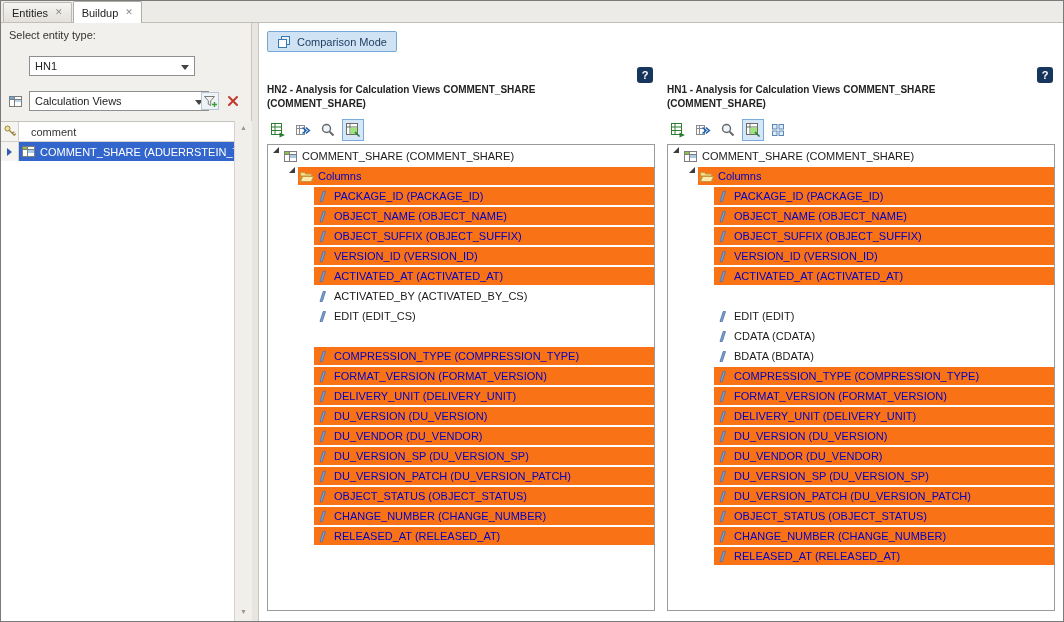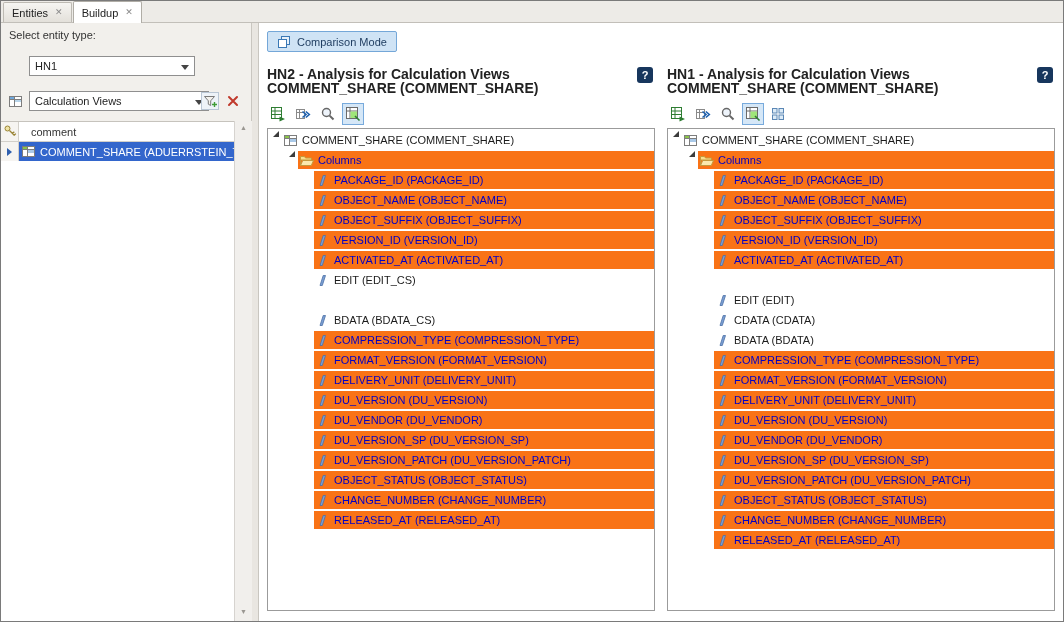--- a/index.html
+++ b/index.html
@@ -36,21 +36,21 @@
   .sarrow.down{bottom:2px;}
 
   .splitter{position:absolute;left:251px;top:22px;width:7px;bottom:0;background:#e9e6e1;border-right:1px solid #c9c6c0;box-sizing:border-box;}
 
   
   .main{position:absolute;left:258px;top:22px;right:0;bottom:0;background:#fff;display:flex;flex-direction:column;box-sizing:border-box;}
   .cmp-btn{margin:8px 0 0 8px;display:inline-flex;align-items:center;gap:6px;height:21px;padding:0 9px;background:#cfe3f5;border:1px solid #74a7d8;border-radius:2px;color:#1c3a5e;width:fit-content;box-sizing:border-box;}
   .panels{display:flex;gap:12px;padding:15px 8px 10px 8px;flex:1;min-height:0;box-sizing:border-box;}
   .panel{width:388px;flex:0 0 388px;display:flex;flex-direction:column;min-height:0;}
   .ptitle-row{display:flex;align-items:flex-start;}
-  .ptitle{flex:1;font-weight:bold;font-size:14px;line-height:14px;color:#222;padding-right:10px;}
+  .ptitle{flex:1;font-weight:bold;font-size:10px;line-height:14px;color:#222;padding-right:10px;margin-top:16px;}
   .help{width:16px;height:16px;flex:0 0 16px;background:#17365d;color:#fff;border-radius:3px;font-weight:bold;text-align:center;line-height:16px;font-size:11px;margin-right:2px;}
   .ptoolbar{display:flex;align-items:center;gap:3px;margin:8px 0 3px 0;height:22px;}
   .tbtn{width:22px;height:22px;display:inline-flex;align-items:center;justify-content:center;border:1px solid transparent;box-sizing:border-box;}
   .tbtn.selected{background:#d5e7f7;border-color:#78aadc;}
   .tree{flex:1;border:1px solid #9b9b9b;background:#fff;overflow:hidden;padding-top:2px;box-sizing:border-box;min-height:0;}
   .trow{display:flex;align-items:flex-start;height:20px;}
   .tindent{flex:0 0 auto;display:inline-block;height:1px;}
   .twisty{width:12px;flex:0 0 12px;display:flex;justify-content:center;align-items:center;}
   .twisty-tri{width:0;height:0;border-left:6px solid transparent;border-bottom:6px solid #3c3c3c;}
   .tcontent{flex:1;display:flex;align-items:center;gap:4px;height:18px;padding-left:1px;min-width:0;}
@@ -295,38 +295,38 @@
             </div>
             <div class="trow">
               <span class="tindent" style="width: 34px;"></span>
               <span class="twisty"></span>
               <span class="tcontent">
                 <span class="ticon">
                   <svg width="11" height="13" viewBox="0 0 11 13">
                     <path d="M3 11.5L6.2 1.5h2.3L5.3 11.5z" fill="#7b9fd3" stroke="#4a6fa5" stroke-width="0.8"></path>
                   </svg>
                 </span>
+                <span class="lbl dark">ACTIVATED_BY (ACTIVATED_BY_CS)</span>
+              </span>
+            </div>
+            <div class="trow">
+              <span class="tindent" style="width: 34px;"></span>
+              <span class="twisty"></span>
+              <span class="tcontent">
+                <span class="ticon">
+                  <svg width="11" height="13" viewBox="0 0 11 13">
+                    <path d="M3 11.5L6.2 1.5h2.3L5.3 11.5z" fill="#7b9fd3" stroke="#4a6fa5" stroke-width="0.8"></path>
+                  </svg>
+                </span>
                 <span class="lbl dark">EDIT (EDIT_CS)</span>
               </span>
             </div>
             <div class="trow">
               <span class="tindent" style="width: 34px;"></span>
               <span class="twisty"></span>
-            </div>
-            <div class="trow">
-              <span class="tindent" style="width: 34px;"></span>
-              <span class="twisty"></span>
-              <span class="tcontent">
-                <span class="ticon">
-                  <svg width="11" height="13" viewBox="0 0 11 13">
-                    <path d="M3 11.5L6.2 1.5h2.3L5.3 11.5z" fill="#7b9fd3" stroke="#4a6fa5" stroke-width="0.8"></path>
-                  </svg>
-                </span>
-                <span class="lbl dark">BDATA (BDATA_CS)</span>
-              </span>
             </div>
             <div class="trow">
               <span class="tindent" style="width: 34px;"></span>
               <span class="twisty"></span>
               <span class="tcontent hl">
                 <span class="ticon">
                   <svg width="11" height="13" viewBox="0 0 11 13">
                     <path d="M3 11.5L6.2 1.5h2.3L5.3 11.5z" fill="#7b9fd3" stroke="#4a6fa5" stroke-width="0.8"></path>
                   </svg>
                 </span>

